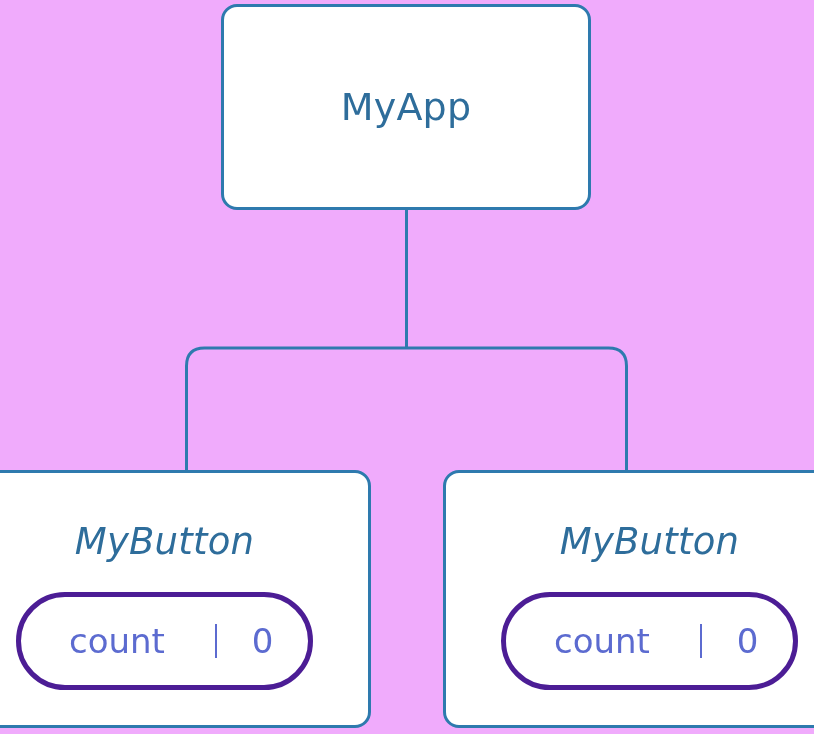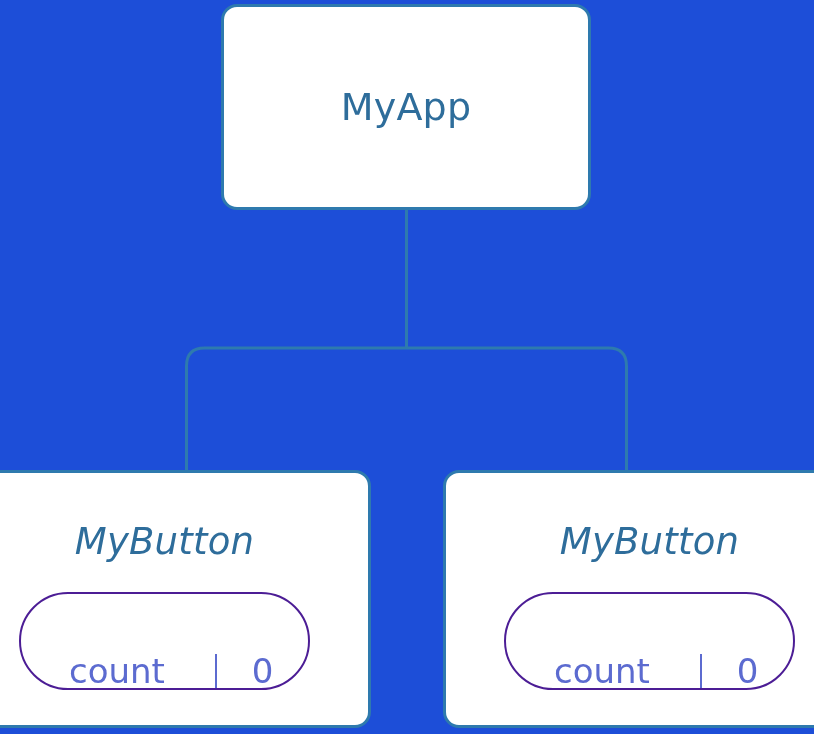--- a/index.html
+++ b/index.html
@@ -11,21 +11,21 @@
   body {
     width: 814px;
     height: 734px;
     overflow: hidden;
     font-family: "DejaVu Sans", "Liberation Sans", sans-serif;
   }
   #canvas {
     position: relative;
     width: 814px;
     height: 734px;
-    background: #1d4ed8;
+    background: #f0abfc;
     overflow: hidden;
   }
 
   
   #connectors {
     position: absolute;
     left: 0;
     top: 0;
     width: 814px;
     height: 734px;
@@ -81,23 +81,23 @@
   }
   .node-child .node-title {
     margin-top: 50px;
     font-style: italic;
   }
 
   
   .state-pill {
     margin-top: 32px;
     display: flex;
-    align-items: flex-end;
+    align-items: center;
     height: 98px;
-    border: 2px solid #4c1d95;
+    border: 5px solid #4c1d95;
     border-radius: 49px;
     background: transparent;
     overflow: hidden;
     gap: 20px;
   }
   .state-key,
   .state-val {
     display: flex;
     align-items: center;
     justify-content: center;

